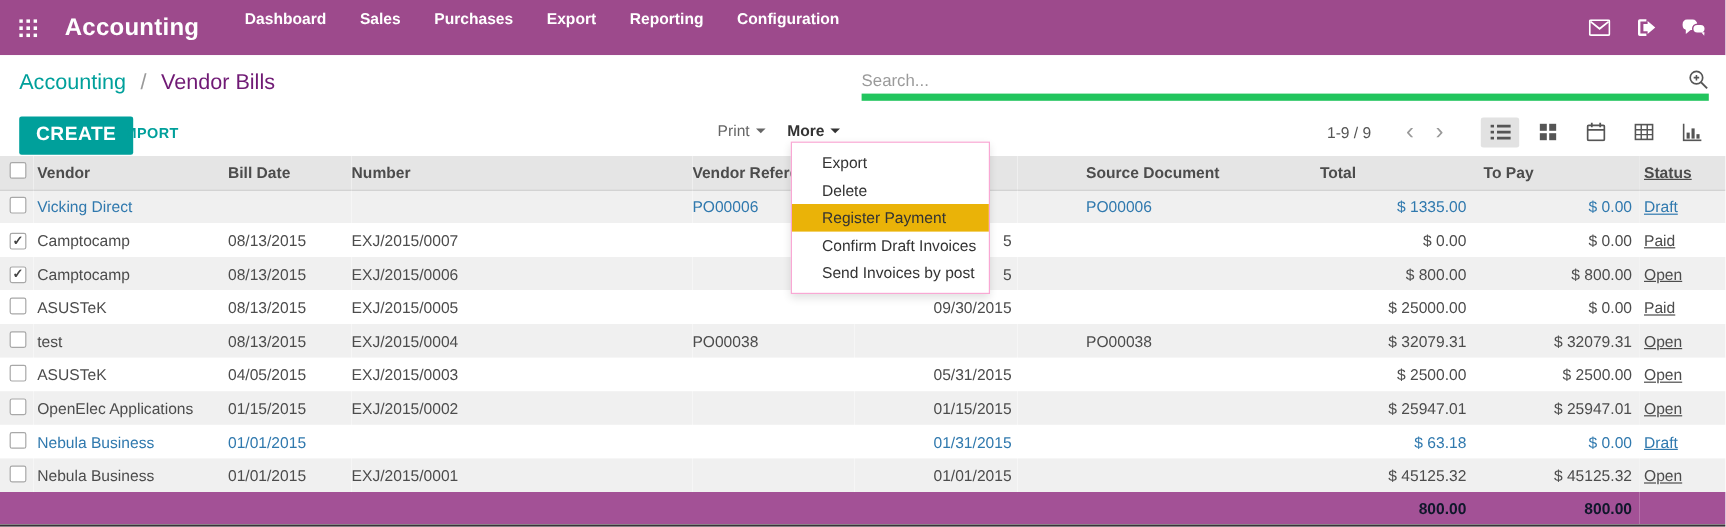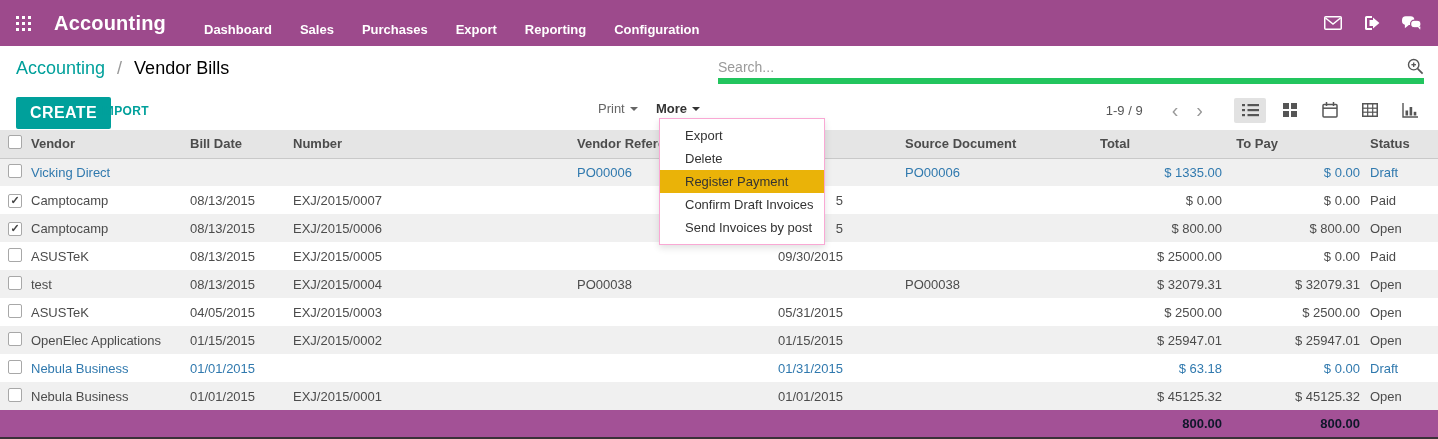--- a/index.html
+++ b/index.html
@@ -4,31 +4,31 @@
 <style>
   * { margin:0; padding:0; box-sizing:border-box; }
   html,body { width:1438px; height:439px; overflow:hidden; background:#fff;
     font-family:"Liberation Sans", sans-serif; }
   .page { position:relative; width:1438px; height:439px; }
 
   
   .navbar { height:46px; background:var(--navbar-bg); display:flex; align-items:center; }
   .apps-btn { width:46px; height:46px; display:flex; align-items:center; justify-content:center; cursor:pointer; }
   .app-title { color:#fff; font-size:20px; font-weight:bold; margin-left:8px; margin-right:24px; letter-spacing:.2px; }
-  .nav-menu { display:flex; align-items:flex-start; height:32px; }
+  .nav-menu { display:flex; align-items:flex-end; height:32px; }
   .nav-item { color:#fff; font-size:13px; font-weight:bold; padding:0 14px; line-height:46px; cursor:pointer; }
   .nav-right { margin-left:auto; display:flex; align-items:center; gap:22px; padding-right:16px; }
   .nav-icon { display:flex; align-items:center; cursor:pointer; }
 
   
   .crumb-row { height:44px; position:relative; background:#fff; }
   .breadcrumb { position:absolute; left:16px; top:12px; font-size:18px; }
   .crumb-parent { color:var(--accent-teal); cursor:pointer; }
   .crumb-sep { color:#999; margin:0 7px; }
-  .crumb-current { color:#000000; }
+  .crumb-current { color:#701a75; }
   .search-box { position:absolute; right:14px; top:12px; width:706px;
     border-bottom:6px solid #22c55e; display:flex; align-items:center; padding-bottom:3px; }
   .search-box input { flex:1; border:none; outline:none; font-size:14px; color:#555;
     font-family:"Liberation Sans", sans-serif; }
   .search-box input::placeholder { color:#9a9a9a; }
 
   
   .toolbar { height:40px; position:relative; background:#fff; }
   .btn-create { position:absolute; left:16px; top:7px; background:var(--accent-teal); color:#fff;
     font-size:16px; font-weight:bold; letter-spacing:.4px; padding:7px 14px; border:none;
@@ -55,21 +55,21 @@
   tr.odd td { background:var(--row-alt-bg); }
   tr.even td { background:#fff; }
   tr.draft td { color:var(--draft-blue); }
   .col-vendor { padding-left:3px; }
   td.col-due_date { text-align:right; padding-right:5px; }
   .col-source_doc { padding-left:57px; }
   th.col-total { text-align:right; padding-right:100px; }
   td.col-total { text-align:right; padding-right:8px; }
   th.col-to_pay { text-align:right; padding-right:88px; }
   td.col-to_pay { text-align:right; padding-right:6px; }
-  .col-status { padding-left:4px; }
+  .col-status { padding-left:4px;text-decoration:underline; }
   .cb { display:inline-flex; width:14px; height:14px; border:1px solid #a8a8a8; border-radius:2px;
     background:#fff; margin-left:8px; align-items:center; justify-content:center;
     font-size:11px; font-weight:bold; color:#444; cursor:pointer; }
   tfoot td { height:27px; background:var(--footer-bg); color:#0f172a; font-weight:bold; font-size:13px; }
   .bottom-strip { height:2px; background:var(--bottom-strip); }
 
   
   .dropdown { position:absolute; left:659px; top:118px; width:166px; background:#fff;
     border:1px solid #f9a8d4; box-shadow:0 3px 7px rgba(0,0,0,.12); z-index:10; padding:5px 0; }
   .dd-item { font-size:13px; color:#333; line-height:23px; padding-left:25px; cursor:pointer; }

